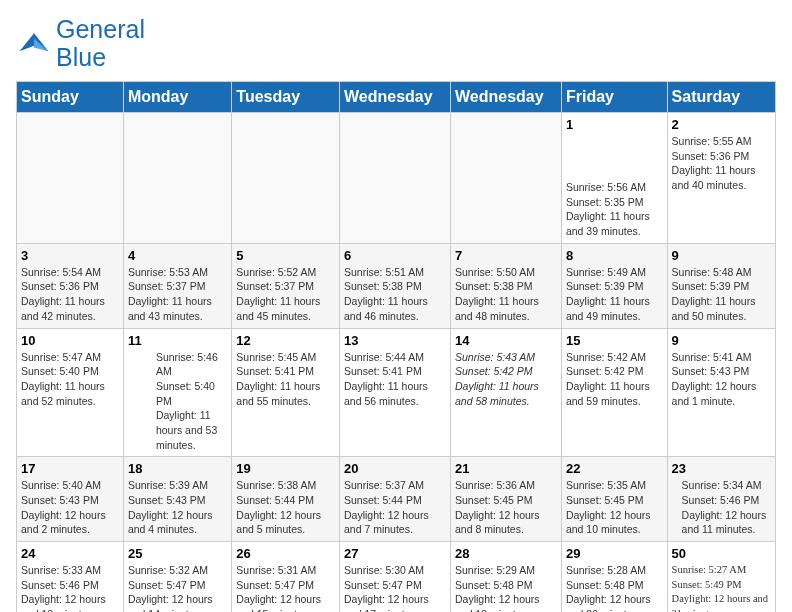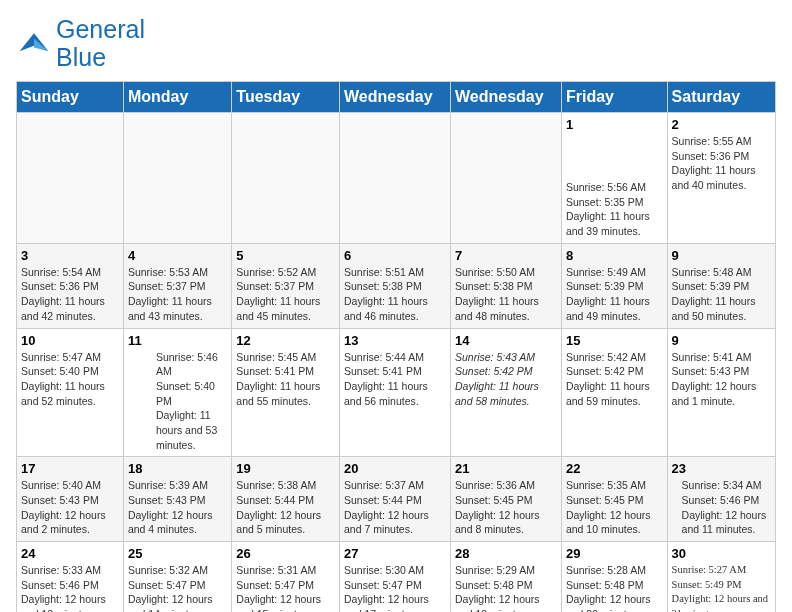--- a/index.html
+++ b/index.html
@@ -292,21 +292,21 @@
 Sunset: 5:48 PM
 Daylight: 12 hours and 18 minutes.</div>
         </td>
         <td>
           <span class="day-number">29</span>
           <div class="day-info" style="white-space: pre-line;">Sunrise: 5:28 AM
 Sunset: 5:48 PM
 Daylight: 12 hours and 20 minutes.</div>
         </td>
         <td>
-          <span class="day-number">30</span>
+          <span class="day-number">50</span>
           <div class="day-info" style="white-space: pre-line; font-family: Liberation Serif, serif;">Sunrise: 5:27 AM
 Sunset: 5:49 PM
 Daylight: 12 hours and 21 minutes.</div>
         </td>
       </tr>
       <tr>
         <td>
           <span class="day-number">31</span>
           <div class="day-info" style="white-space: pre-line;">Sunrise: 5:26 AM
 Sunset: 5:49 PM

